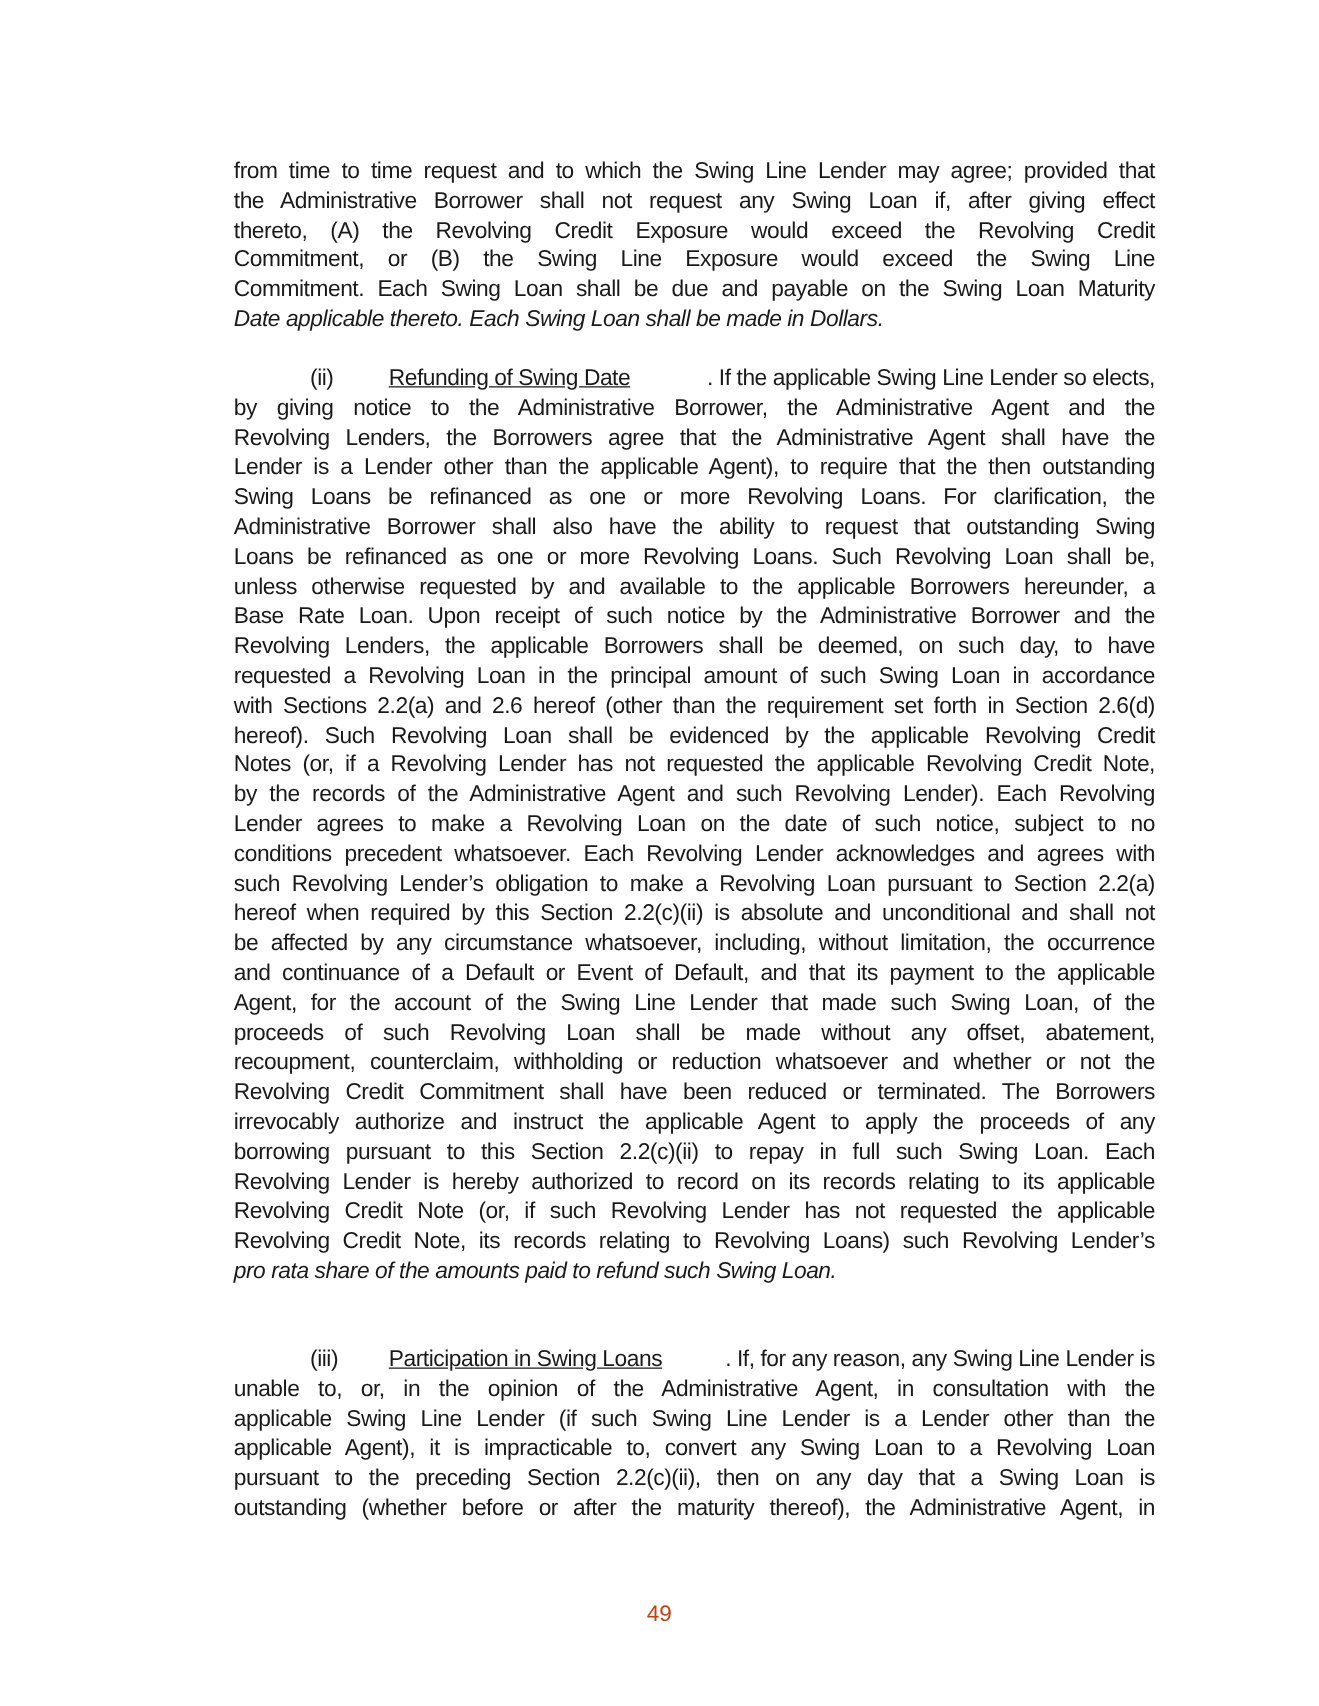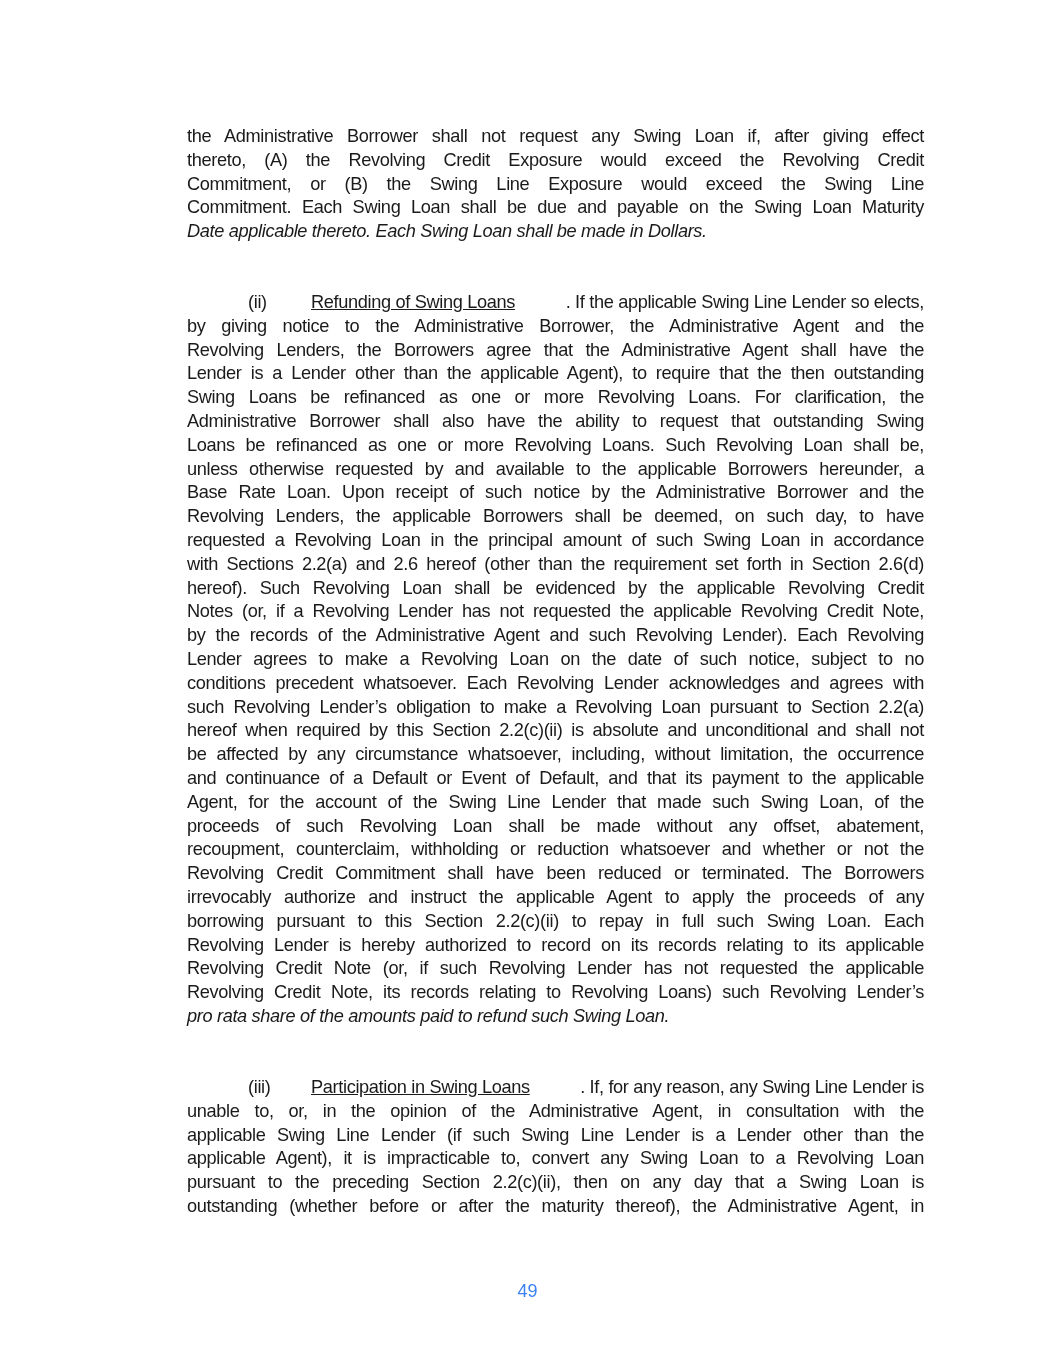--- a/index.html
+++ b/index.html
@@ -17,40 +17,41 @@
     display: block; height: 23.8px; line-height: 23.8px;
     text-align: justify; text-align-last: justify; white-space: nowrap;
   }
   .line.last { text-align-last: left; font-style: italic; }
   .marker { display: inline-block; position: absolute; left: 61px; }
   .heading { position: absolute; left: 124px; text-decoration: underline; }
   .head-rest { position: absolute; right: 0; }
   .head-line { display: block; height: 23.8px; line-height: 23.8px; position: relative; white-space: nowrap; }
   .page-number {
     position: absolute; top: 1281px; left: 0; width: 1055px; text-align: center;
-    font-family: "Liberation Sans", sans-serif; font-size: 18px; color: #3b82f6;
+    font-family: "Liberation Sans", sans-serif; font-size: 18px; color: #c2410c;
   }
 </style>
 </head>
 <body>
 
 <div class="page">
 
   <div class="text-block" style="top:125px;" id="p1">
+      <span class="line">from time to time request and to which the Swing Line Lender may agree; provided that</span>
       <span class="line">the Administrative Borrower shall not request any Swing Loan if, after giving effect</span>
       <span class="line">thereto, (A) the Revolving Credit Exposure would exceed the Revolving Credit</span>
       <span class="line">Commitment, or (B) the Swing Line Exposure would exceed the Swing Line</span>
       <span class="line">Commitment.  Each Swing Loan shall be due and payable on the Swing Loan Maturity</span>
       <span class="line last">Date applicable thereto.  Each Swing Loan shall be made in Dollars.</span>
     </div>
 
   <div class="text-block" style="top:291px;">
     <div class="head-line">
       <span class="marker">(ii)</span>
-      <span class="heading">Refunding of Swing Loans</span>
+      <span class="heading">Refunding of Swing Date</span>
       <span class="head-rest">.  If the applicable Swing Line Lender so elects,</span>
     </div>
     <div id="p2">
         <span class="line">by giving notice to the Administrative Borrower, the Administrative Agent and the</span>
         <span class="line">Revolving Lenders, the Borrowers agree that the Administrative Agent shall have the</span>
         <span class="line">Lender is a Lender other than the applicable Agent), to require that the then outstanding</span>
         <span class="line">Swing Loans be refinanced as one or more Revolving Loans.  For clarification, the</span>
         <span class="line">Administrative Borrower shall also have the ability to request that outstanding Swing</span>
         <span class="line">Loans be refinanced as one or more Revolving Loans.  Such Revolving Loan shall be,</span>
         <span class="line">unless otherwise requested by and available to the applicable Borrowers hereunder, a</span>

